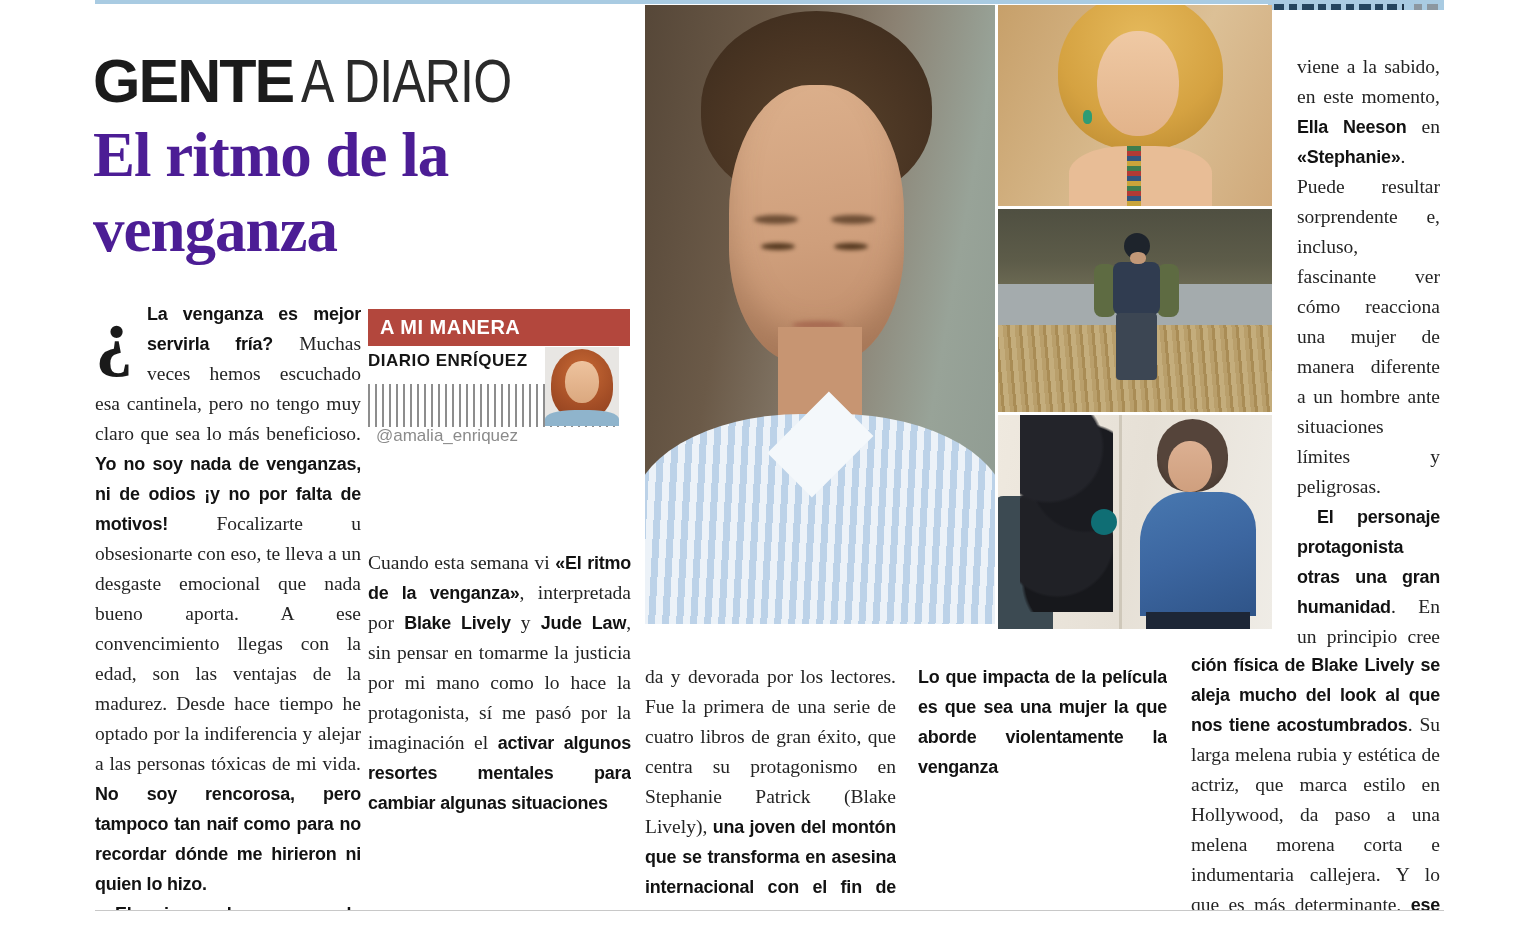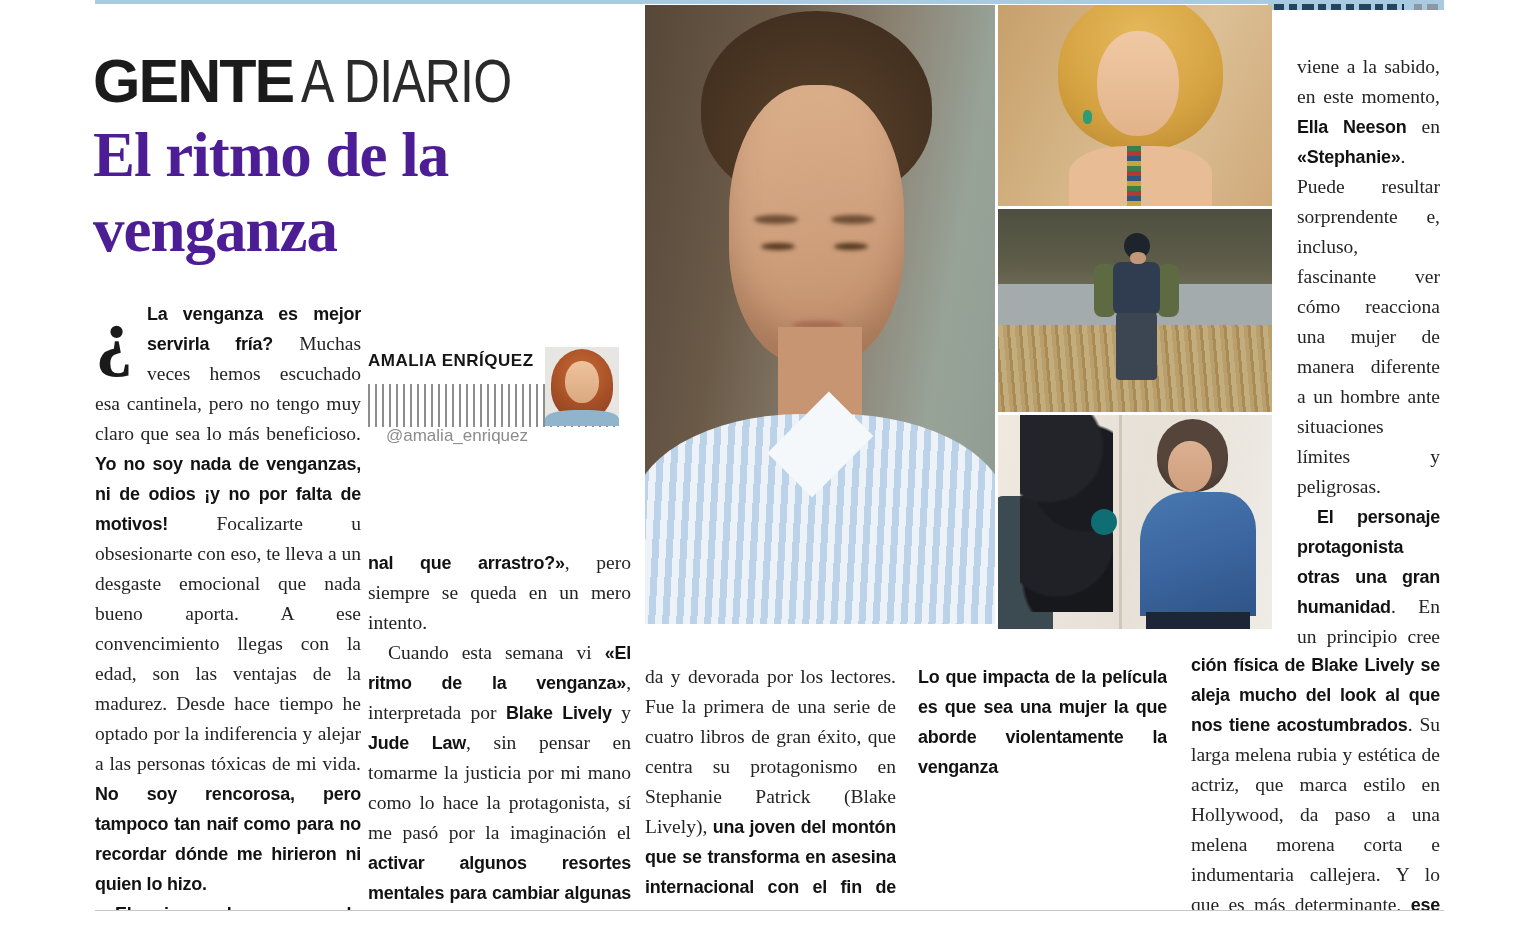--- a/index.html
+++ b/index.html
@@ -43,21 +43,21 @@
   .oauthor{position:absolute;left:368px;top:351px;font-family:"Liberation Sans",sans-serif;
            font-weight:800;font-size:17px;letter-spacing:.5px;color:#151515;}
   .barcode{position:absolute;left:368px;top:384px;width:252px;height:43px;
            background:repeating-linear-gradient(90deg,#8d8d8d 0 2px,#ffffff 2px 7px);}
   .chead{position:absolute;left:545px;top:347px;width:74px;height:79px;background:#e8e6e3;overflow:hidden;}
   .chead .hair{position:absolute;left:6px;top:2px;width:62px;height:70px;border-radius:50% 50% 42% 42%;
                background:radial-gradient(circle at 50% 35%,#c96a35 0%,#a44e26 60%,#8c3f1e 100%);}
   .chead .face{position:absolute;left:20px;top:14px;width:34px;height:42px;border-radius:48%;
                background:linear-gradient(#eec39e,#dba87f);}
   .chead .shirt{position:absolute;left:0;bottom:-6px;width:74px;height:22px;border-radius:40% 40% 0 0;background:#8fb4cc;}
-  .handle{position:absolute;left:386px;top:426px;font-family:"Liberation Sans",sans-serif;
+  .handle{position:absolute;left:376px;top:426px;font-family:"Liberation Sans",sans-serif;
           font-size:17px;color:#8b8b8b;text-align:right;}
 
   
   .photo{position:absolute;overflow:hidden;}
   #photo1{left:645px;top:5px;width:350px;height:619px;
           background:linear-gradient(100deg,#564738 0%,#6b5a48 28%,#8b8172 55%,#98a398 78%,#8e9a91 100%);}
   #photo1 .hair{position:absolute;left:16%;top:1%;width:66%;height:31%;border-radius:50% 50% 45% 45%;
           background:radial-gradient(circle at 50% 70%,#5b452d 0%,#4a3523 55%,#3a2a1c 100%);}
   #photo1 .face{position:absolute;left:24%;top:13%;width:50%;height:45%;border-radius:46% 46% 42% 42%;
           background:linear-gradient(170deg,#dcb08c 0%,#cf9f7c 55%,#bd8a68 100%);
@@ -144,31 +144,33 @@
 
   <div class="section"><span class="b">GENTE</span><span class="l">A DIARIO</span></div>
 
   <h1 class="headline" style="margin:0;">El ritmo de la venganza</h1>
 
   <div id="col1" class="col">
       <p><span class="dropcap">¿</span><span class="bb">La venganza es mejor servirla fría?</span><span> Muchas veces hemos escuchado esa cantinela, pero no tengo muy claro que sea lo más beneficioso. </span><span class="bb">Yo no soy nada de venganzas, ni de odios ¡y no por falta de motivos!</span><span> Focalizarte u obsesionarte con eso, te lleva a un desgaste emocional que nada bueno aporta. A ese convencimiento llegas con la edad, son las ventajas de la madurez. Desde hace tiempo he optado por la indiferencia y alejar a las personas tóxicas de mi vida. </span><span class="bb">No soy rencorosa, pero tampoco tan naif como para no recordar dónde me hirieron ni quien lo hizo.</span></p>
       <p><span class="bb">El cine, al margen de distraer, divertir, a veces formar y otras ponerte al límite, también da ideas para muchas cosas</span></p>
     </div>
 
-  <div class="oauthor">AMALIA ENRÍQUEZ</div>
+  <div class="obox">
+    <span>A MI MANERA</span>
+  </div>
+  <div class="oauthor">DIARIO ENRÍQUEZ</div>
   <div class="barcode"></div>
   <div class="chead photo">
     <div class="hair"></div>
     <div class="face"></div>
     <div class="shirt"></div>
   </div>
   <div class="handle">@amalia_enriquez</div>
 
   <div id="col2" class="col">
-      <p><span class="bb">nal que arrastro?»</span><span>, pero siempre se queda en un mero intento.</span></p>
       <p><span>Cuando esta semana vi </span><span class="bb">«El ritmo de la venganza»</span><span>, interpretada por </span><span class="bb">Blake Lively</span><span> y </span><span class="bb">Jude Law</span><span>, sin pensar en tomarme la justicia por mi mano como lo hace la protagonista, sí me pasó por la imaginación el </span><span class="bb">activar algunos resortes mentales para cambiar algunas situaciones</span></p>
     </div>
 
   <div id="photo1" class="photo">
     <div class="hair"></div>
     <div class="face"></div>
     <div class="brow1"></div>
     <div class="brow2"></div>
     <div class="eye1"></div>
     <div class="eye2"></div>

